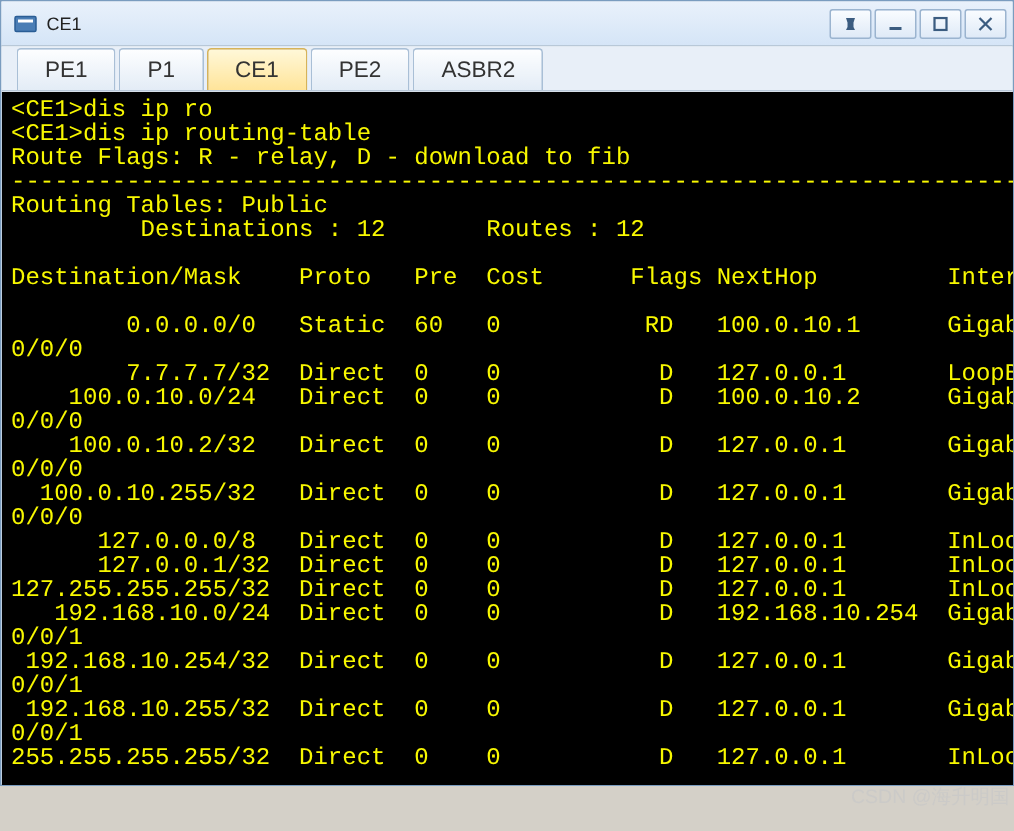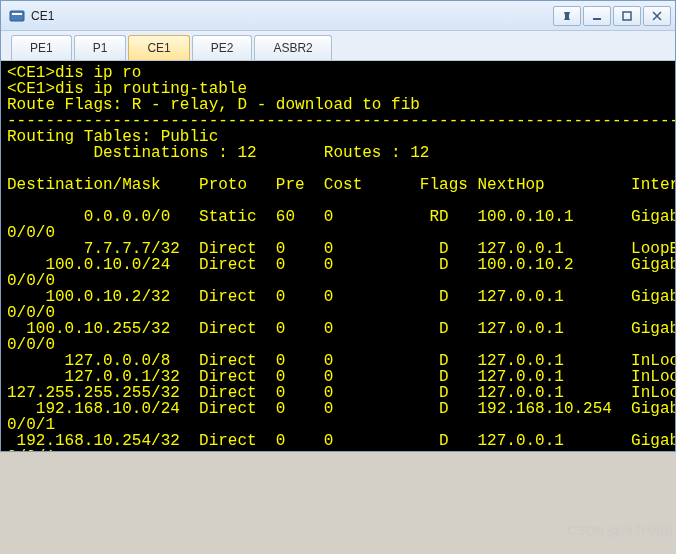--- a/index.html
+++ b/index.html
@@ -1,25 +1,25 @@
 <!DOCTYPE html>
 <html><head>
 <meta charset="utf-8">
 <style>
   * { margin: 0; padding: 0; box-sizing: border-box; }
   body { font-family: Tahoma, Arial, sans-serif; background: #d4d0c8; width: 676px; height: 554px; overflow: hidden; }
-  .window { width: 676px; height: 452px; border: 1px solid #7a9cbf; background: #fff; display: flex; flex-direction: column; }
+  .window { width: 676px; height: 524px; border: 1px solid #7a9cbf; background: #fff; display: flex; flex-direction: column; }
   .titlebar { height: 30px; background: linear-gradient(#e9f1fb, #d5e5f7); display: flex; align-items: center; padding: 0 4px 0 8px; border-bottom: 1px solid #b8c8d8; }
   .titlebar .icon { width: 16px; height: 16px; margin-right: 6px; }
   .titlebar .title { font-size: 12px; color: #222; flex: 1; }
   .winbtns { display: flex; gap: 0; }
   .winbtn { width: 28px; height: 20px; background: linear-gradient(#f9fcff, #dfeaf7); border: 1px solid #9bb4cf; border-radius: 2px; margin-left: 2px; font-size: 12px; color: #3b5c80; display: flex; align-items: center; justify-content: center; cursor: pointer; }
   .winbtn svg { width: 10px; height: 10px; }
   .tabbar { height: 30px; background: #e8eff8; display: flex; align-items: flex-end; padding: 0 10px; gap: 2px; border-bottom: 1px solid #b8c8d8; }
-  .tab { padding: 5px 18px 5px 18px; font-size: 12px; color: #333; background: linear-gradient(#fdfeff, #e3ecf6); border: 1px solid #a9bfd6; border-bottom: none; border-top-left-radius: 3px; border-top-right-radius: 3px; cursor: pointer; }
+  .tab { padding: 5px 18px 5px 18px; font-size: 15px; color: #333; background: linear-gradient(#fdfeff, #e3ecf6); border: 1px solid #a9bfd6; border-bottom: none; border-top-left-radius: 3px; border-top-right-radius: 3px; cursor: pointer; }
   .tab.active { background: linear-gradient(#fff8d8, #ffe49a); border-color: #d6b35a; }
   .terminal { flex: 1; background: #000; color: #f8f800; font-family: "Courier New", monospace; font-size: 16px; padding: 4px 6px; overflow: auto; white-space: pre; line-height: 16px; }
   .cursor { display: inline-block; width: 1px; height: 13px; background: #f8f800; vertical-align: text-bottom; }
   .watermark { position: absolute; bottom: 14px; right: 3px; color: rgba(200,200,200,0.7); font-size: 13px; font-family: sans-serif; }
 </style>
 </head>
 <body>
 
 <div class="window">
   <div class="titlebar">

